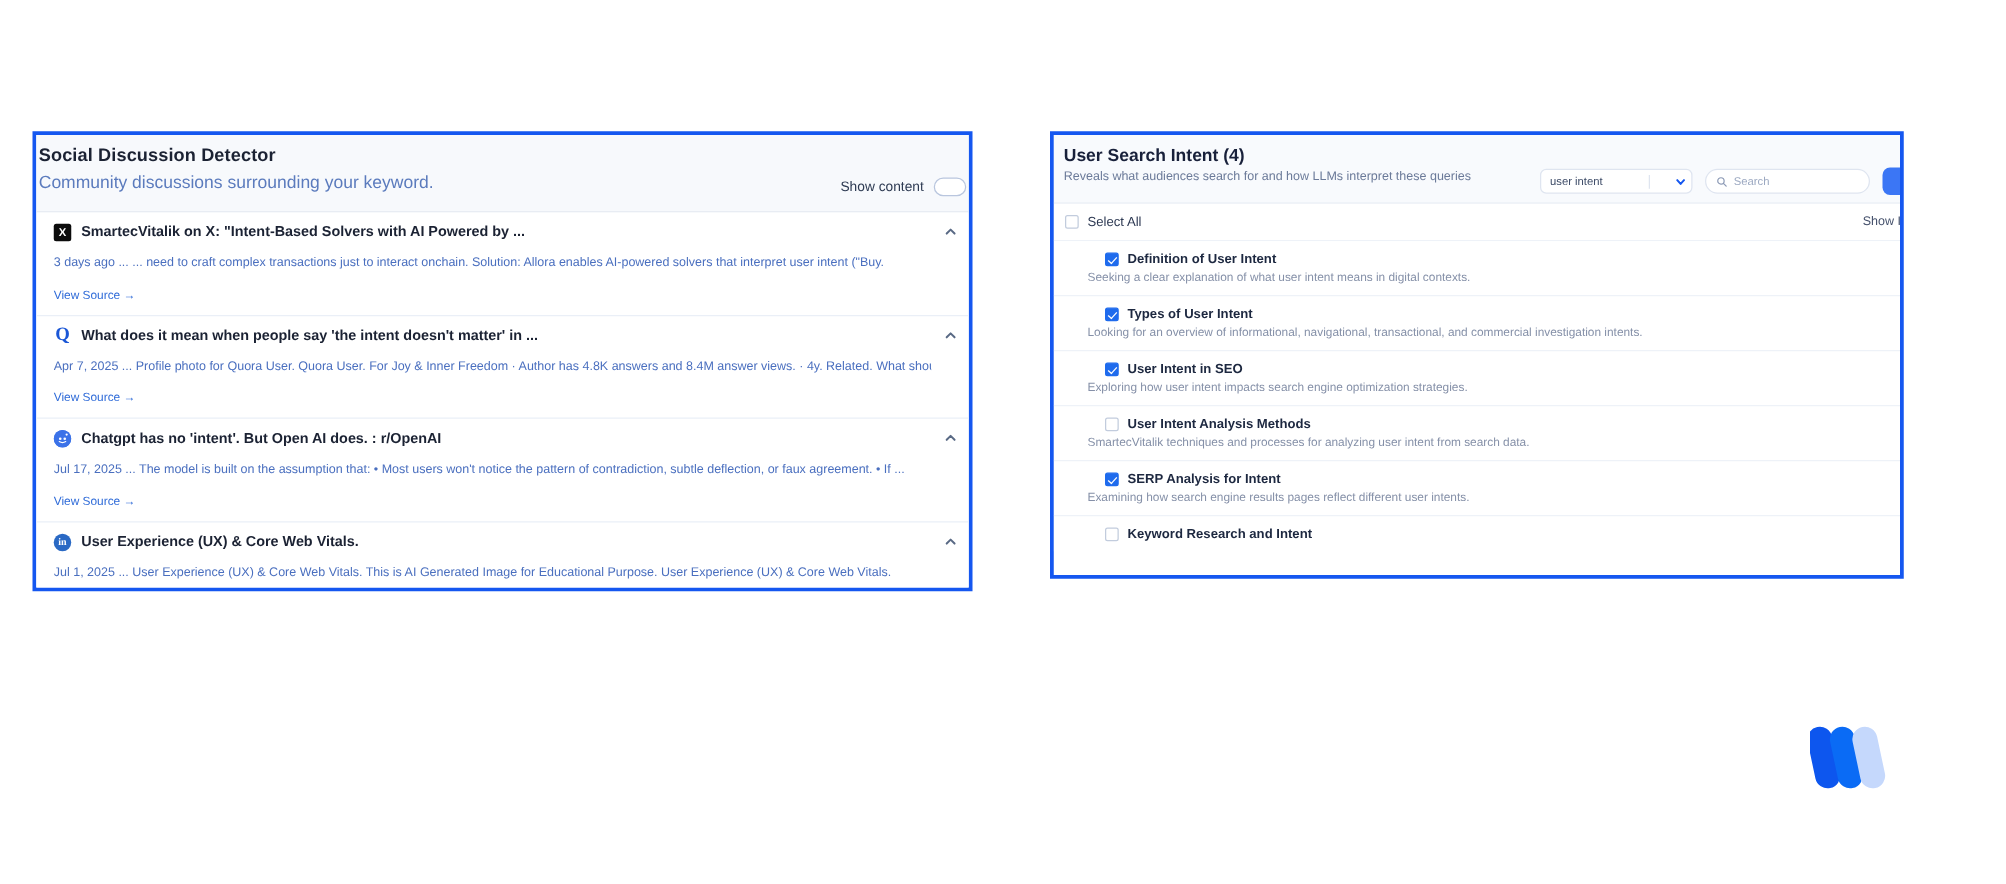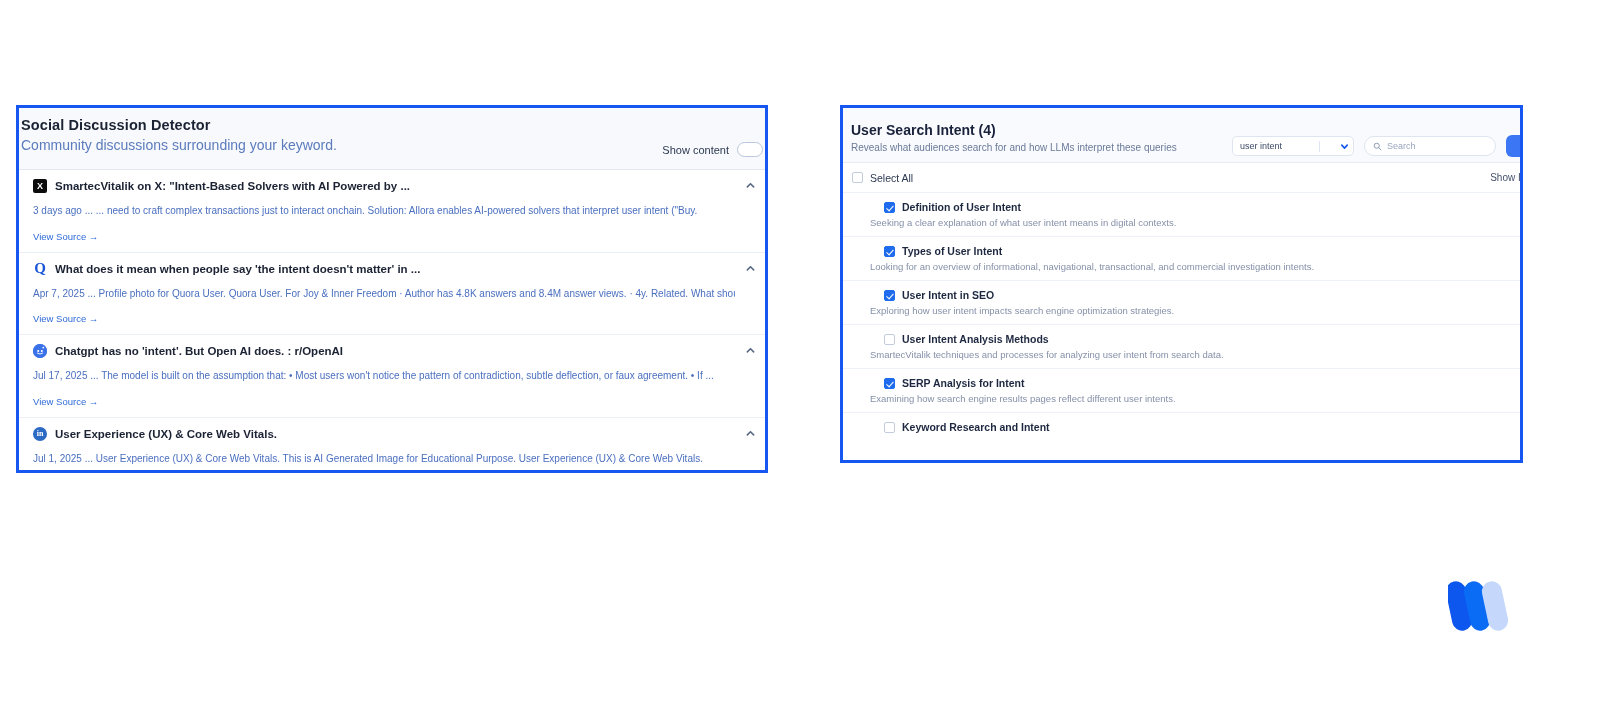--- a/index.html
+++ b/index.html
@@ -24,21 +24,21 @@
   
   .panel {
     position: absolute;
     background: #ffffff;
     border: 3px solid #1557f0;
     overflow: hidden;
   }
 
   
   #social-panel {
-    left: 16px;
+    left: 26px;
     top: 105px;
     width: 752px;
     height: 368px;
   }
 
   .sd-header {
     background: #f7f9fc;
     border-bottom: 1px solid #e3e8f0;
     height: 62px;
     padding: 9px 14px 0 2px;
@@ -175,21 +175,21 @@
     width: 683px;
     height: 358px;
   }
 
   .ui-header {
     background: #f8fafd;
     border-bottom: 1px solid #e6ebf4;
     height: 55px;
     padding: 8px 0 4px 8px;
     display: flex;
-    align-items: center;
+    align-items: flex-start;
     justify-content: space-between;
   }
   .ui-title {
     font-size: 14px;
     font-weight: bold;
     color: #18203a;
     margin: 0 0 4px 0;
     white-space: nowrap;
   }
   .ui-sub {

